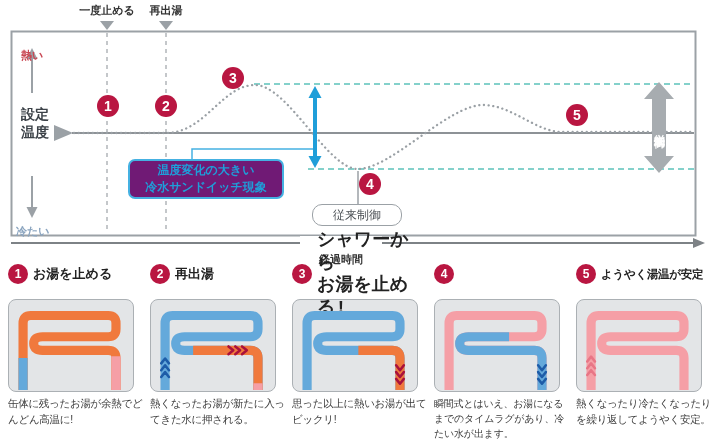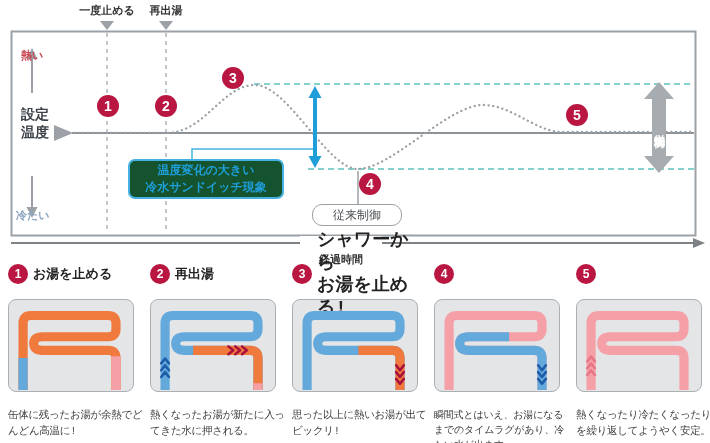--- a/index.html
+++ b/index.html
@@ -18,21 +18,21 @@
   .set-temp-label { font-size:14px; font-weight:bold; color:#3c4248; line-height:1.25; text-align:center;padding-left:8px; }
 
   .badge {
     position:absolute; width:22px; height:22px; border-radius:50%;
     background:#b91641; color:#fff; font-size:14px; font-weight:bold;
     display:flex; align-items:center; justify-content:center;
   }
 
   .callout {
     position:absolute; left:128px; top:159px; width:156px; height:40px;
-    background:#14532d; border:2px solid #45b1e2; border-radius:7px;
+    background:#701a75; border:2px solid #45b1e2; border-radius:7px;
     display:flex; flex-direction:column; align-items:center; justify-content:center;
     font-size:12px; font-weight:bold; color:#1f9ed9; line-height:1.45; text-align:center;
   }
   .conv-box {
     position:absolute; left:312px; top:204px; width:90px; height:22px;
     background:#fff; border:1.5px solid #9ba1a6; border-radius:10px;
     font-size:12px; color:#4a4f54; display:flex; align-items:center; justify-content:center;
   }
   .conv-range-label {
     position:absolute; left:648px; top:95px; width:22px; height:64px;
@@ -54,21 +54,21 @@
     background:#b91641; color:#fff; font-size:12px; font-weight:bold;
     display:flex; align-items:center; justify-content:center;
   }
   .ptitle { font-weight:bold; color:#222; line-height:1.25; }
   .t13 { font-size:13px; } .t12 { font-size:18px;font-family:Liberation Mono, monospace; }
   .t10 { font-size:10px; letter-spacing:-0.3px; } .t11 { font-size:11.5px; letter-spacing:-0.3px; }
   .pipe-box {
     margin-top:3px; width:126px; height:93px; background:#e3e5e7;
     border:1.5px solid #abb0b4; border-radius:8px; overflow:hidden;
   }
-  .caption { margin-top:16px; width:138px; font-size:10.5px; color:#3a3a3a; line-height:1.5; letter-spacing:-0.3px;font-family:Liberation Mono, monospace; }
+  .caption { margin-top:4px; width:138px; font-size:10.5px; color:#3a3a3a; line-height:1.5; letter-spacing:-0.3px; }
   .cap-sm { font-size:10px; letter-spacing:-0.2px; }
 </style>
 </head>
 <body>
 
 <div class="stage">
 
   <svg class="chart-svg" width="710" height="250" viewBox="0 0 710 250">
 
     <rect x="11.5" y="31.5" width="684" height="204" fill="#ffffff" stroke="#9ba1a6" stroke-width="2"></rect>
@@ -107,21 +107,21 @@
   </svg>
 
   <div class="abs marker-label" style="left:62px; top:3px; width:90px;">一度止める</div>
   <div class="abs marker-label" style="left:136px; top:3px; width:60px;">再出湯</div>
 
   <div class="abs hot-label" style="left:21px; top:38px;">熱い</div>
   <div class="abs set-temp-label" style="left:11px; top:106px; width:40px;">
     <div>設定</div>
     <div>温度</div>
   </div>
-  <div class="abs cold-label" style="left:16px; top:208px;">冷たい</div>
+  <div class="abs cold-label" style="left:16px; top:224px;">冷たい</div>
 
   <div class="badge" style="left:97px;  top:95px;">1</div>
   <div class="badge" style="left:155px; top:95px;">2</div>
   <div class="badge" style="left:222px; top:67px;">3</div>
   <div class="badge" style="left:359px; top:173px;">4</div>
   <div class="badge" style="left:566px; top:104px;">5</div>
 
   <div class="callout">
     <div>温度変化の大きい</div>
     <div>冷水サンドイッチ現象</div>
@@ -197,20 +197,24 @@
           <polyline points="106,67.5 110,72.5 114,67.5" fill="none" stroke="#1d5ca8" stroke-width="2.6" stroke-linecap="round" stroke-linejoin="round"></polyline>
           <polyline points="106,74.5 110,79.5 114,74.5" fill="none" stroke="#1d5ca8" stroke-width="2.6" stroke-linecap="round" stroke-linejoin="round"></polyline>
           <polyline points="106,81.5 110,86.5 114,81.5" fill="none" stroke="#1d5ca8" stroke-width="2.6" stroke-linecap="round" stroke-linejoin="round"></polyline>
         </svg></div>
     <div class="caption cap-sm">瞬間式とはいえ、お湯になるまでのタイムラグがあり、冷たい水が出ます。</div>
   </div>
 
   <div class="panel p4">
     <div class="panel-head">
       <div class="pnum">5</div>
+      <div class="ptitle t11">
+        <div>ようやく湯温が安定</div>
+        <div></div>
+      </div>
     </div>
     <div class="pipe-box"><svg width="123" height="90" viewBox="0 0 126 93">
           <path d="M14 93 V24 Q14 16 22 16 H102 Q110 16 110 24 V30 Q110 38 102 38 H34 Q25 38 25 45 Q25 52 34 52 H102 Q110 52 110 60 V93" fill="none" stroke="#f59fa6" stroke-width="9.5"></path>
           <polyline points="10,63.5 14,58.5 18,63.5" fill="none" stroke="#e87686" stroke-width="2.6" stroke-linecap="round" stroke-linejoin="round"></polyline>
           <polyline points="10,70.5 14,65.5 18,70.5" fill="none" stroke="#e87686" stroke-width="2.6" stroke-linecap="round" stroke-linejoin="round"></polyline>
           <polyline points="10,77.5 14,72.5 18,77.5" fill="none" stroke="#e87686" stroke-width="2.6" stroke-linecap="round" stroke-linejoin="round"></polyline>
         </svg></div>
     <div class="caption">熱くなったり冷たくなったりを繰り返してようやく安定。</div>
   </div>
 

